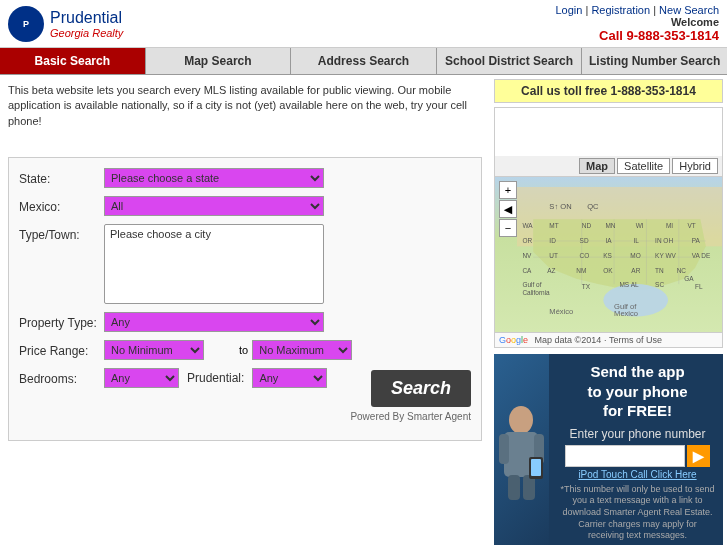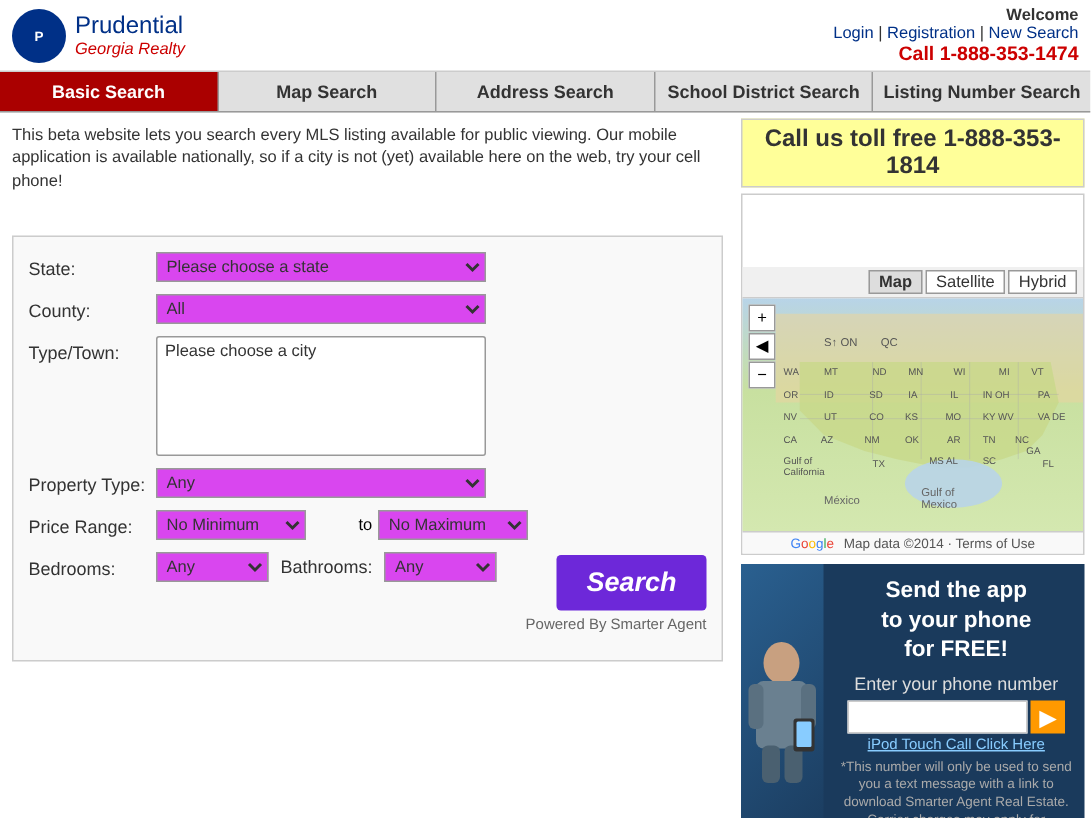--- a/index.html
+++ b/index.html
@@ -42,36 +42,36 @@
     .city-listbox option { padding: 1px 3px; }
     .select-proptype { width: 220px; }
     .price-row { display: flex; align-items: center; gap: 4px; }
     .select-price { width: 100px; }
     .price-to { font-size: 11px; padding-left: 31px; }
     .bed-bath-row { display: flex; align-items: center; gap: 8px; }
     .select-bed { width: 75px; }
     .select-bath { width: 75px; }
     .bath-label { font-size: 12px; color: #333; }
     .search-btn-area { flex: 1; display: flex; flex-direction: column; align-items: flex-end; justify-content: flex-end; padding-top: 2px; }
-    .search-btn { background: #6d28d9; color: white; font-size: 18px; font-weight: bold; border: none; padding: 8px 20px; cursor: pointer; border-radius: 3px; font-style: italic; margin-left: 28px; }
+    .search-btn { background: #404040; color: white; font-size: 18px; font-weight: bold; border: none; padding: 8px 20px; cursor: pointer; border-radius: 3px; font-style: italic; margin-left: 28px; }
     .powered-by { font-size: 10px; color: #666; margin-top: 4px; }
 
     
     #right-panel { flex: 1; padding: 4px; }
-    #toll-free-bar { background: #ffff99; text-align: center; font-size: 16px; font-weight: bold; padding: 4px; border: 1px solid #ccc; margin-bottom: 4px; color: #333; }
+    #toll-free-bar { background: #ffff99; text-align: center; font-size: 12px; font-weight: bold; padding: 4px; border: 1px solid #ccc; margin-bottom: 4px; color: #333; }
 
     
     #map-container { border: 1px solid #ccc; margin-bottom: 6px; position: relative; }
     #map-tabs { display: flex; justify-content: flex-end; background: #f0f0f0; border-bottom: 1px solid #ccc; padding: 2px 4px; gap: 2px; margin-top: 48px; }
     .map-tab { font-size: 11px; padding: 1px 6px; cursor: pointer; border: 1px solid #999; background: white; color: #333; }
     .map-tab.active { background: #ddd; font-weight: bold; }
     #map-image { width: 100%; height: 155px; background: linear-gradient(180deg, #b8d4e8 0%, #c8e0a0 40%, #d4e8b0 100%); position: relative; overflow: hidden; }
     #map-controls { position: absolute; left: 4px; top: 4px; display: flex; flex-direction: column; gap: 1px; }
     .map-ctrl-btn { width: 18px; height: 18px; background: white; border: 1px solid #999; cursor: pointer; font-size: 11px; text-align: center; line-height: 16px; }
-    #map-footer { font-size: 9px; color: #555; text-align: center; padding: 2px 4px; background: #f9f9f9; border-top: 1px solid #ccc; }
+    #map-footer { font-size: 9px; color: #555; text-align: left; padding: 2px 4px; background: #f9f9f9; border-top: 1px solid #ccc; }
 
     
     #usa-map { position: absolute; top: 10px; left: 22px; right: 0; bottom: 0; }
 
     
     #app-promo { background: #1a3a5c; color: white; padding: 8px; text-align: center; position: relative; overflow: hidden; }
     #promo-image { position: absolute; left: 0; top: 0; bottom: 0; width: 55px; background: linear-gradient(135deg, #2a6090 0%, #1a3a5c 100%); display: flex; align-items: center; justify-content: center; }
     #promo-text { margin-left: 58px; }
     #promo-headline { font-size: 15px; font-weight: bold; line-height: 1.3; margin-bottom: 6px; }
     #phone-entry { margin-top: 6px; }
@@ -92,27 +92,27 @@
   <div id="logo-area">
     <div id="logo-circle">
       <span>P</span>
     </div>
     <div id="logo-text">
       <span id="logo-name">Prudential</span>
       <span id="logo-sub">Georgia Realty</span>
     </div>
   </div>
   <div id="header-right">
-    <div id="header-welcome">Welcome</div>
     <div>
       <a>Login</a> |
       <a>Registration</a> |
       <a>New Search</a>
     </div>
-    <div id="header-phone">Call 1-888-353-1474</div>
+    <div id="header-welcome">Welcome</div>
+    <div id="header-phone">Call 9-888-353-1814</div>
   </div>
 </div>
 
 <div id="nav-tabs">
   <div class="nav-tab active">Basic Search</div>
   <div class="nav-tab">Map Search</div>
   <div class="nav-tab">Address Search</div>
   <div class="nav-tab">School District Search</div>
   <div class="nav-tab">Listing Number Search</div>
 </div>
@@ -127,21 +127,21 @@
       <div class="form-row">
         <div class="form-label">State:</div>
         <div class="form-control">
           <select class="select-state">
             <option>Please choose a state</option>
           </select>
         </div>
       </div>
 
       <div class="form-row">
-        <div class="form-label">County:</div>
+        <div class="form-label">Mexico:</div>
         <div class="form-control">
           <select class="select-county">
             <option>All</option>
           </select>
         </div>
       </div>
 
       <div class="form-row">
         <div class="form-label">Type/Town:</div>
         <div class="form-control">
@@ -175,21 +175,21 @@
         </div>
       </div>
 
       <div class="form-row">
         <div class="form-label">Bedrooms:</div>
         <div class="form-control">
           <div class="bed-bath-row">
             <select class="select-bed">
               <option>Any</option>
             </select>
-            <span class="bath-label">Bathrooms:</span>
+            <span class="bath-label">Prudential:</span>
             <select class="select-bath">
               <option>Any</option>
             </select>
           </div>
         </div>
         <div class="search-btn-area">
           <button class="search-btn">Search</button>
           <div class="powered-by">Powered By Smarter Agent</div>
         </div>
       </div>

